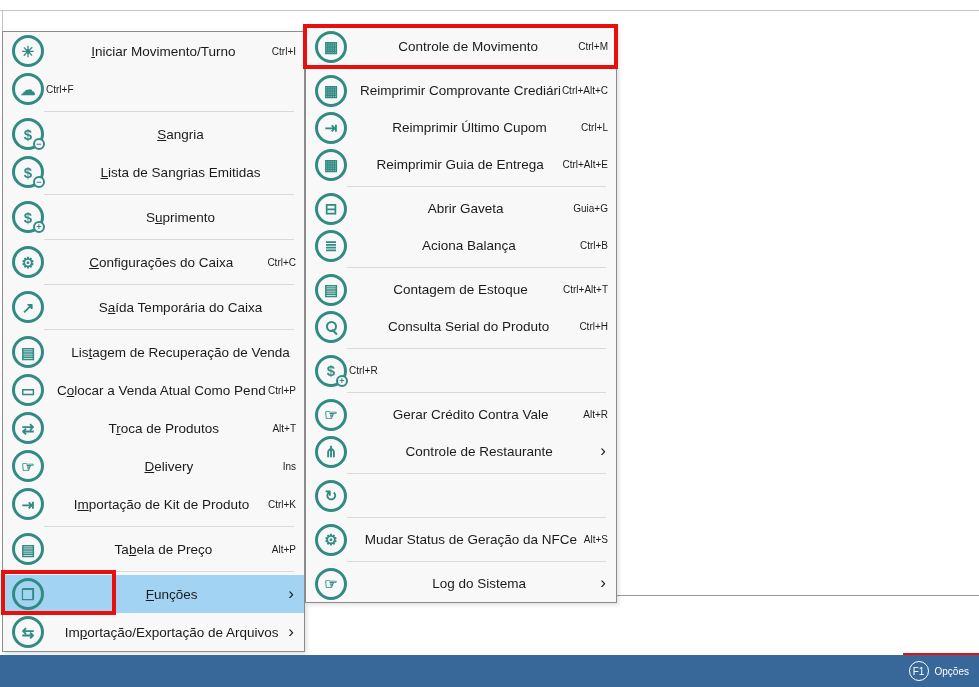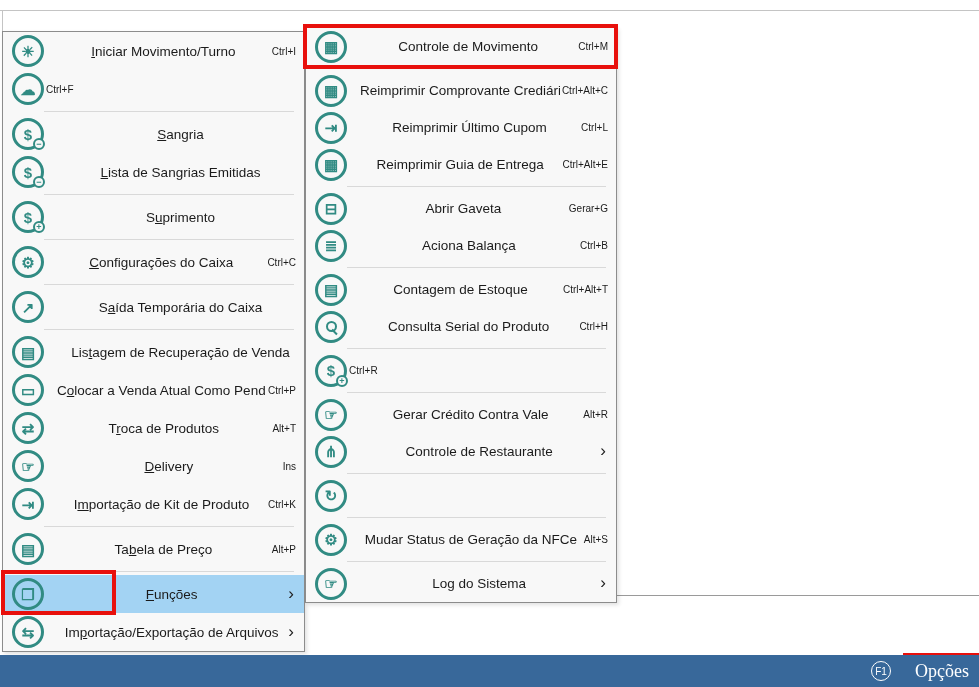--- a/index.html
+++ b/index.html
@@ -41,24 +41,24 @@
 
   
   .ann{position:absolute;border:4px solid var(--red);pointer-events:none;}
   #ann-right-item{left:303px;top:24px;width:315px;height:45px;}
   #ann-funcoes{left:1px;top:570px;width:115px;height:45px;}
   #ann-opcoes{right:0;top:653px;width:76px;height:31px;border-width:3px;}
 
   
   .statusbar{position:absolute;left:0;top:655px;width:979px;height:32px;background:var(--bar);
     display:flex;align-items:center;justify-content:flex-end;}
-  .opt-btn{display:flex;align-items:center;gap:24px;margin-right:10px;color:#fff;cursor:pointer;}
+  .opt-btn{display:flex;align-items:center;gap:6px;margin-right:10px;color:#fff;cursor:pointer;}
   .f1-badge{width:20px;height:20px;border:1px solid #fff;border-radius:50%;display:flex;
     align-items:center;justify-content:center;font-size:10px;}
-  .opt-label{font-size:18px;font-family:Liberation Serif, serif;}
+  .opt-label{font-size:10px;}
 </style>
 </head>
 <body>
 
 <div class="stage" data-name="screen">
   <div class="hline-top" data-name="window-top-edge"></div>
   <div class="vline-left" data-name="window-left-edge"></div>
   <div class="hline-right" data-name="panel-bottom-edge"></div>
 
   <div class="menu" id="left-menu" data-name="main-context-menu">
@@ -201,21 +201,21 @@
         </span>
         <span class="lbl" data-name="menu-item-label">Reimprimir Guia de Entrega</span>
         <span class="sc" data-name="menu-item-shortcut">Ctrl+Alt+E</span>
       </div>
       <div class="sep" data-name="menu-separator"></div>
       <div class="mi" data-name="menu-item">
         <span class="ic" data-name="drawer-icon">
           <span class="glyph">⊟</span>
         </span>
         <span class="lbl" data-name="menu-item-label">Abrir Gaveta</span>
-        <span class="sc" data-name="menu-item-shortcut">Gerar+G</span>
+        <span class="sc" data-name="menu-item-shortcut">Guia+G</span>
       </div>
       <div class="mi" data-name="menu-item">
         <span class="ic" data-name="scale-layers-icon">
           <span class="glyph">≣</span>
         </span>
         <span class="lbl" data-name="menu-item-label">Aciona Balança</span>
         <span class="sc" data-name="menu-item-shortcut">Ctrl+B</span>
       </div>
       <div class="sep" data-name="menu-separator"></div>
       <div class="mi" data-name="menu-item">

